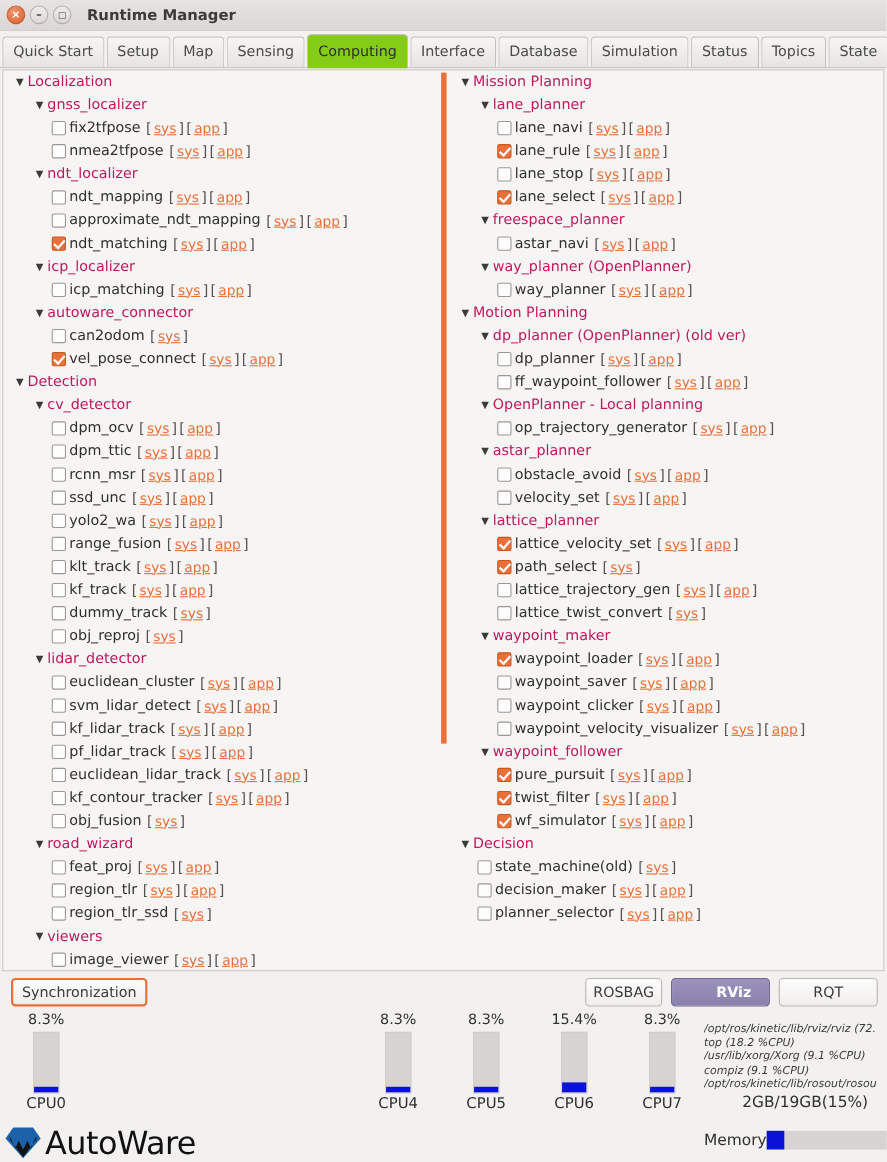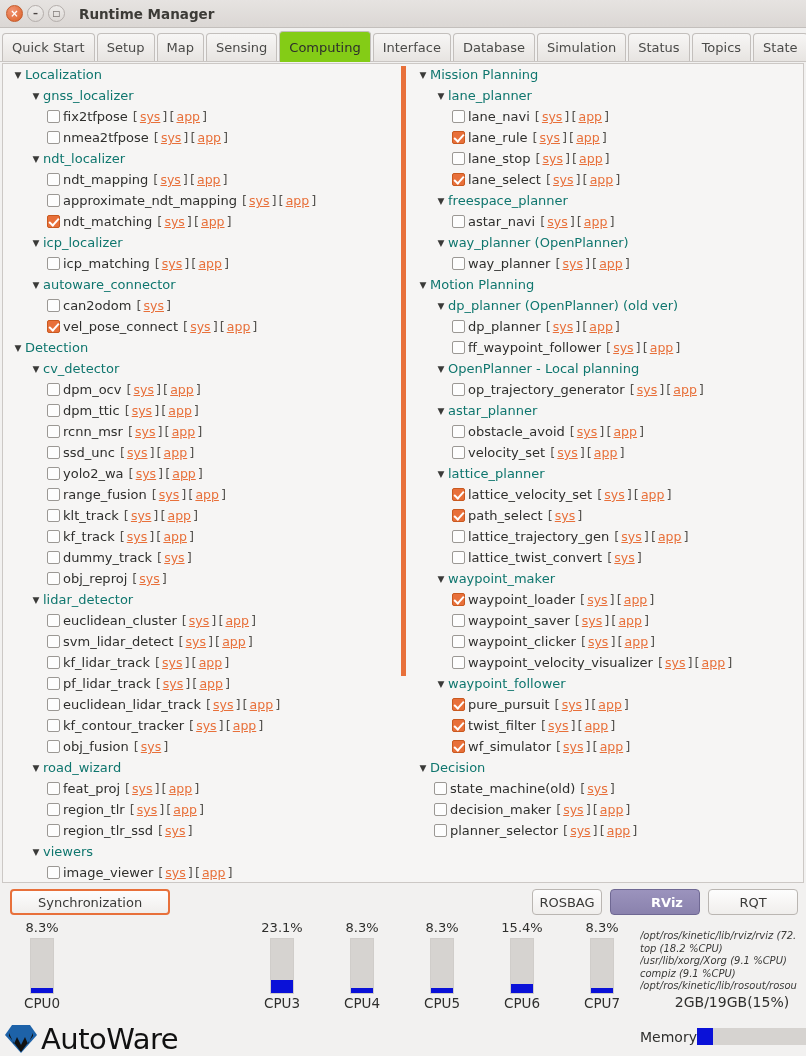--- a/index.html
+++ b/index.html
@@ -95,21 +95,21 @@
     height: 21px;
     font-size: 13px;
     color: #2f2f2d;
     white-space: nowrap;
   }
   .arrow {
     width: 14px; text-align: center;
     font-size: 9px; color: #3a3a38;
     flex: 0 0 auto;
   }
-  .grouplabel { color: #0f766e; }
+  .grouplabel { color: #be185d; }
   .cb {
     width: 13px; height: 13px;
     border: 1px solid #9b9894;
     background: #fdfdfd;
     border-radius: 2px;
     flex: 0 0 auto;
     margin-right: 3px;
     position: relative;
   }
   .cb.checked {
@@ -145,21 +145,21 @@
     height: 26px;
     padding: 0 12px;
     font-size: 13px;
     display: flex; align-items: center; justify-content: center;
     background: linear-gradient(to bottom, #fdfdfd, #f0eeec);
     border: 1px solid #bab6b2;
     border-radius: 4px;
     color: #3a3a38;
     cursor: pointer;
   }
-  .btn.focus { border: 2px solid #e8703a; padding: 0 26px; }
+  .btn.focus { border: 2px solid #e8703a; padding: 0 8px; }
   .btn.pressed {
     background: linear-gradient(to bottom, #9b93bd, #8a82ad);
     border-color: #6f6893;
     color: #ffffff; font-weight: bold;
   }
   #sync-btn { margin-left: 8px; }
   #right-btns { margin-left: auto; display: flex; gap: 8px; margin-right: 6px; }
   #rosbag-btn { width: 70px; }
   #rviz-btn   { width: 90px; padding-left: 36px; }
   #rqt-btn    { width: 90px; }
@@ -758,27 +758,20 @@
 </div>
 
 <div id="cpuarea">
     <div class="cpu" style="left: 2px;">
       <div class="pct">8.3%</div>
       <div class="bar">
         <div class="fill" style="height: 4.648px;"></div>
       </div>
       <div class="lbl">CPU0</div>
     </div>
-    <div class="cpu" style="left: 242px;">
-      <div class="pct">23.1%</div>
-      <div class="bar">
-        <div class="fill" style="height: 12.936px;"></div>
-      </div>
-      <div class="lbl">CPU3</div>
-    </div>
     <div class="cpu" style="left: 322px;">
       <div class="pct">8.3%</div>
       <div class="bar">
         <div class="fill" style="height: 4.648px;"></div>
       </div>
       <div class="lbl">CPU4</div>
     </div>
     <div class="cpu" style="left: 402px;">
       <div class="pct">8.3%</div>
       <div class="bar">

